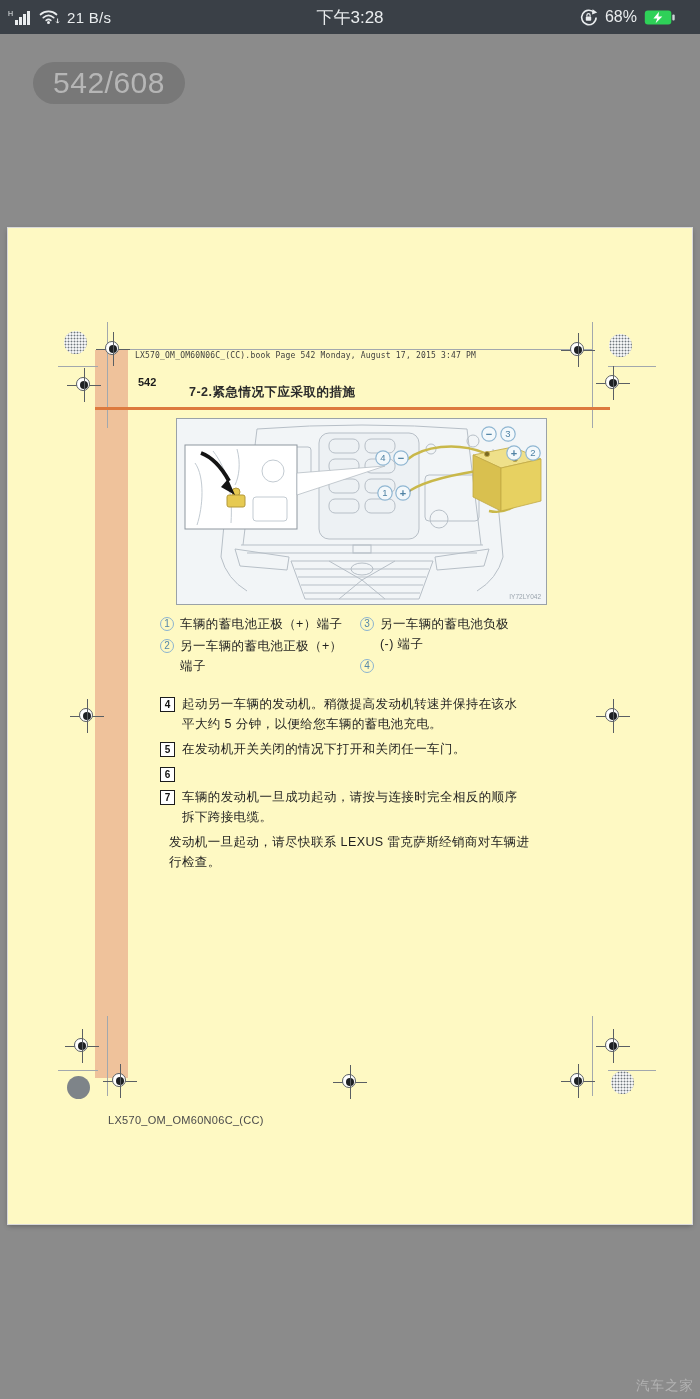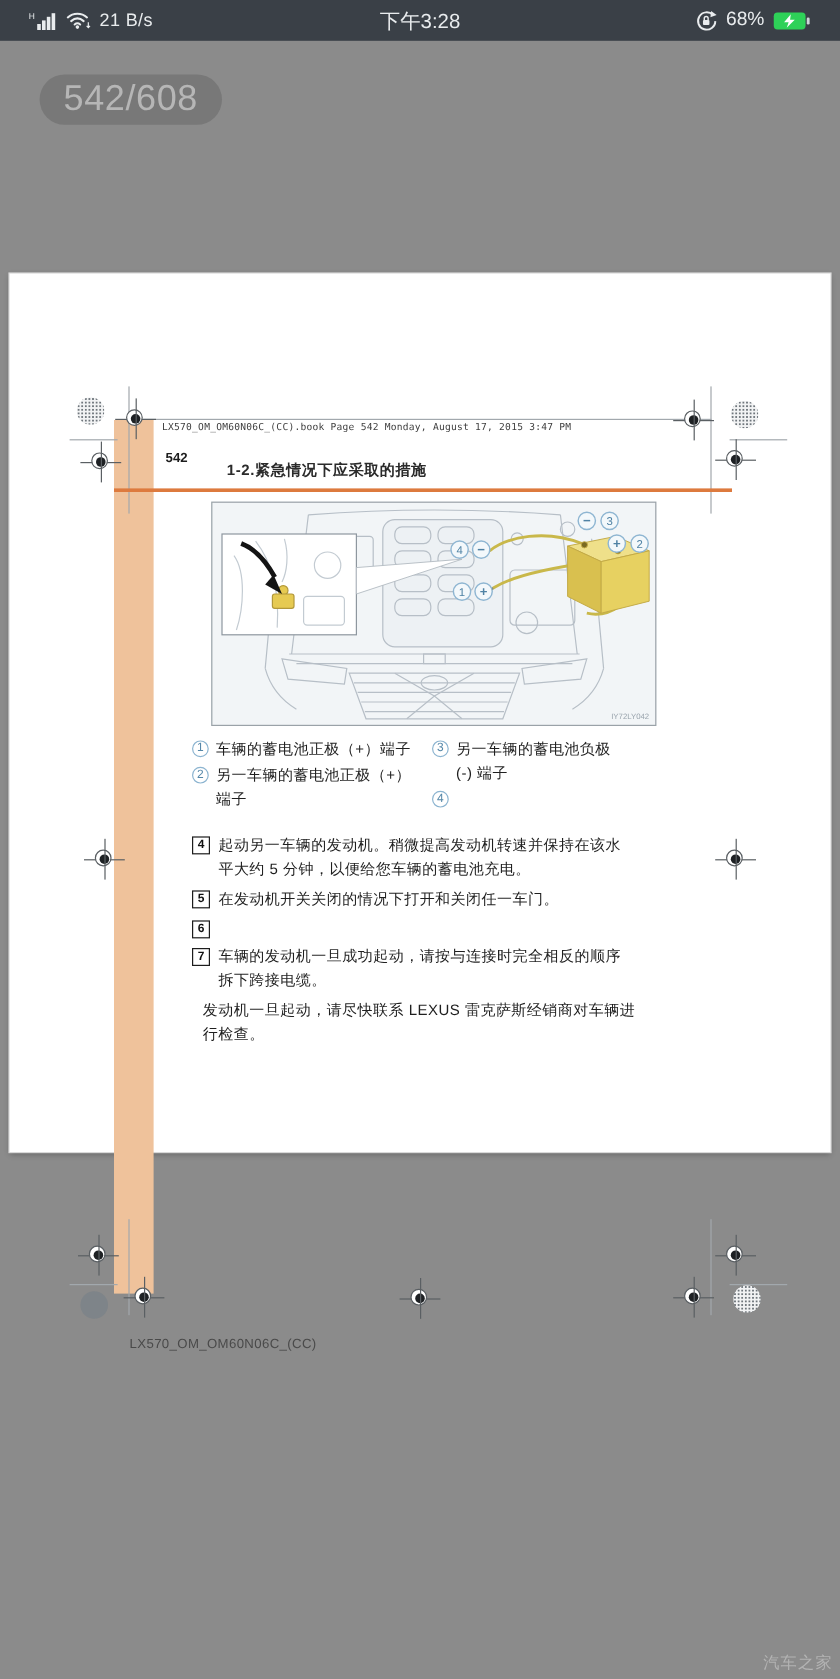--- a/index.html
+++ b/index.html
@@ -2,34 +2,34 @@
 <html><head>
 <meta charset="utf-8">
 <style>
   html,body { margin:0; padding:0; background:#8b8b8b; }
   #screen { position:relative; width:700px; height:1399px; background:#8b8b8b; overflow:hidden;
             font-family:"Liberation Sans","DejaVu Sans",sans-serif; }
 
   
   #statusbar { position:absolute; top:0; left:0; width:700px; height:34px; background:#3a4047;
                display:flex; align-items:center; color:#e9ecee; }
-  .sb-left { display:flex; align-items:center; gap:7px; padding-left:24px; }
+  .sb-left { display:flex; align-items:center; gap:7px; padding-left:8px; }
   .sb-speed { font-size:15px; letter-spacing:.3px; }
   .sb-time { position:absolute; left:50%; transform:translateX(-50%); font-size:17px; }
   .sb-right { margin-left:auto; display:flex; align-items:center; gap:7px; padding-right:25px; }
   .sb-pct { font-size:16px; }
   .sb-icon { display:block; }
 
   
   #page-pill { position:absolute; left:33px; top:62px; width:152px; height:42px; border-radius:27px;
                background:#787878; color:#b6b6b6; font-size:30px; display:flex; align-items:center;
                justify-content:center; letter-spacing:.5px; }
 
   
-  #pdf-page { position:absolute; left:8px; top:228px; width:684px; height:732px; background:#ffffff;
+  #pdf-page { position:absolute; left:8px; top:228px; width:684px; height:996px; background:#fef9c3;
               box-shadow:0 0 0 1px #d9d9d9, 0 2px 5px rgba(0,0,0,.30); }
 
   .band { position:absolute; left:87px; top:122px; width:33px; height:728px; background:#efc29b; }
 
   .trimline { position:absolute; background:#a2a8ad; }
 
   
   .xmark { position:absolute; width:34px; height:34px; }
   .xmark::before { content:""; position:absolute; left:0; right:0; top:16.5px; height:1px; background:#5a5f63; }
   .xmark::after  { content:""; position:absolute; top:0; bottom:0; left:16.5px; width:1px; background:#5a5f63; }
@@ -181,21 +181,21 @@
         <span class="dot"></span>
       </div>
     <div class="xmark" style="left:588px;top:801px;">
         <span class="ring"></span>
         <span class="dot"></span>
       </div>
 
     <div class="hdr-line">LX570_OM_OM60N06C_(CC).book  Page 542  Monday, August 17, 2015  3:47 PM</div>
 
     <div class="pg-num">542</div>
-    <div class="sec-title">1-2.紧急情况下应采取的措施</div>
+    <div class="sec-title">7-2.紧急情况下应采取的措施</div>
     <div class="orange-rule"></div>
 
     <div class="figure">
       <svg width="369" height="185" viewBox="0 0 369 185">
 
         <g stroke="#b7bfc7" fill="none" stroke-width="1">
           <path d="M54,30 L44,138 M316,30 L326,138"></path>
           <path d="M80,10 L66,126 M290,10 L304,126"></path>
           <path d="M80,10 Q185,2 290,10"></path>
           <rect x="142" y="14" width="100" height="106" rx="10" fill="#edf1f4"></rect>

